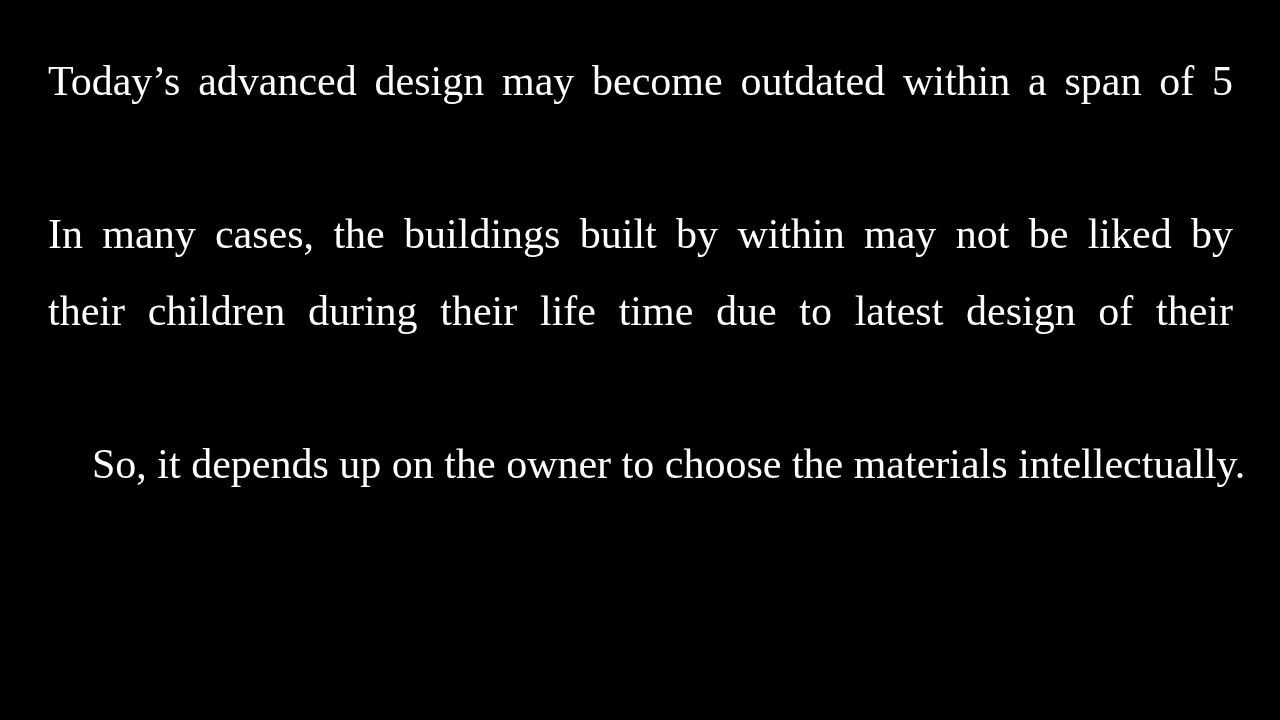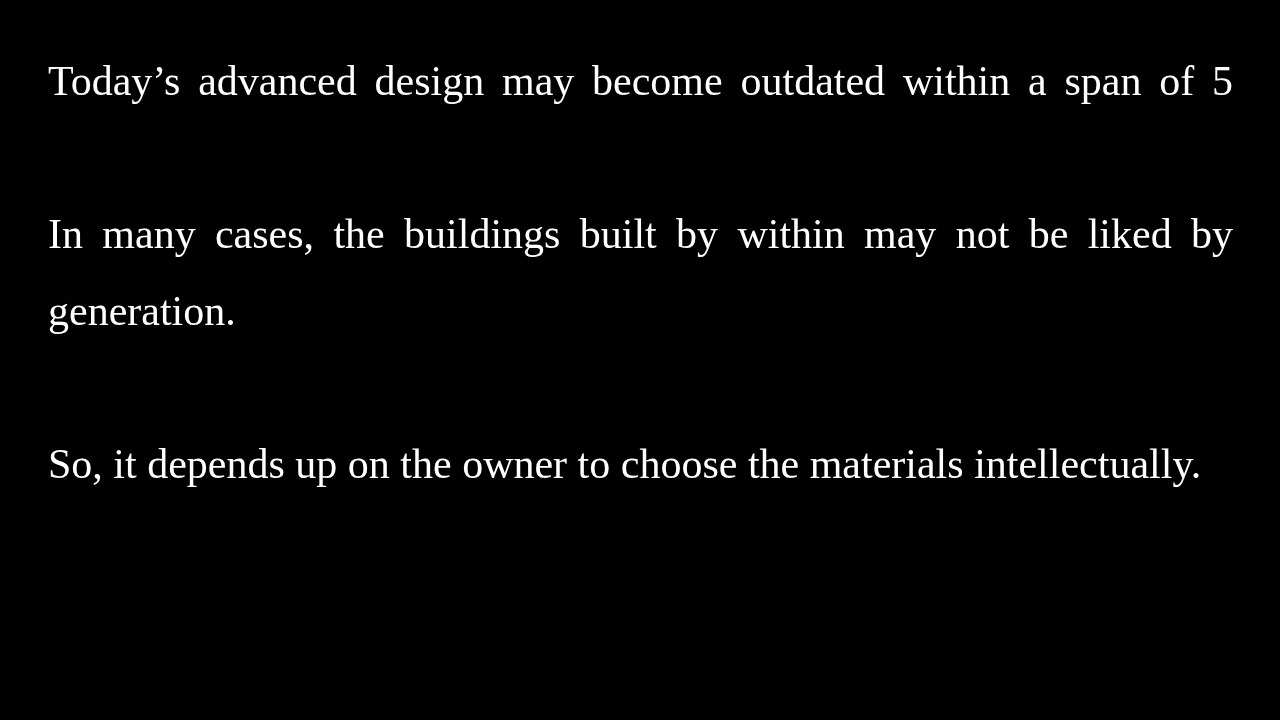--- a/index.html
+++ b/index.html
@@ -23,20 +23,21 @@
     font-family: "Liberation Serif", "DejaVu Serif", serif;
     font-size: 42px;
     line-height: 77px;
     -webkit-font-smoothing: antialiased;
   }
   .paragraph {
     margin: 0 0 76px 0;
   }
   .paragraph:last-child {
     margin-bottom: 0;
+    margin-left: 44px;
   }
   .text-line {
     white-space: nowrap;
     font-family: Liberation Serif, serif;
   }
   .text-line.justified {
     white-space: normal;
     text-align: justify;
     text-align-last: justify;
     text-justify: inter-word;
@@ -47,21 +48,21 @@
 
 <div class="stage">
   <div class="text-frame">
 
     <div class="paragraph">
       <div class="text-line justified">Today’s advanced design may become outdated within a span of 5</div>
     </div>
 
     <div class="paragraph">
       <div class="text-line justified">In many cases, the buildings built by within may not be liked by</div>
-      <div class="text-line">generation.</div>
+      <div class="text-line justified">their children during their life time due to latest design of their</div>
     </div>
 
     <div class="paragraph">
       <div class="text-line">So, it depends up on the owner to choose the materials intellectually.</div>
     </div>
 
   </div>
 </div>
 
 </body></html>

